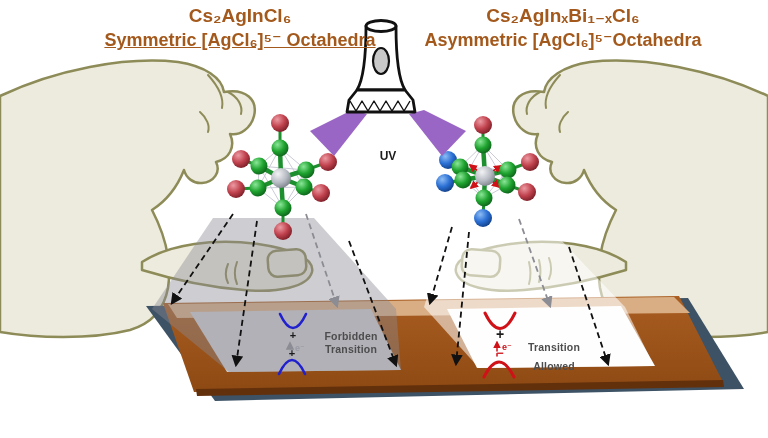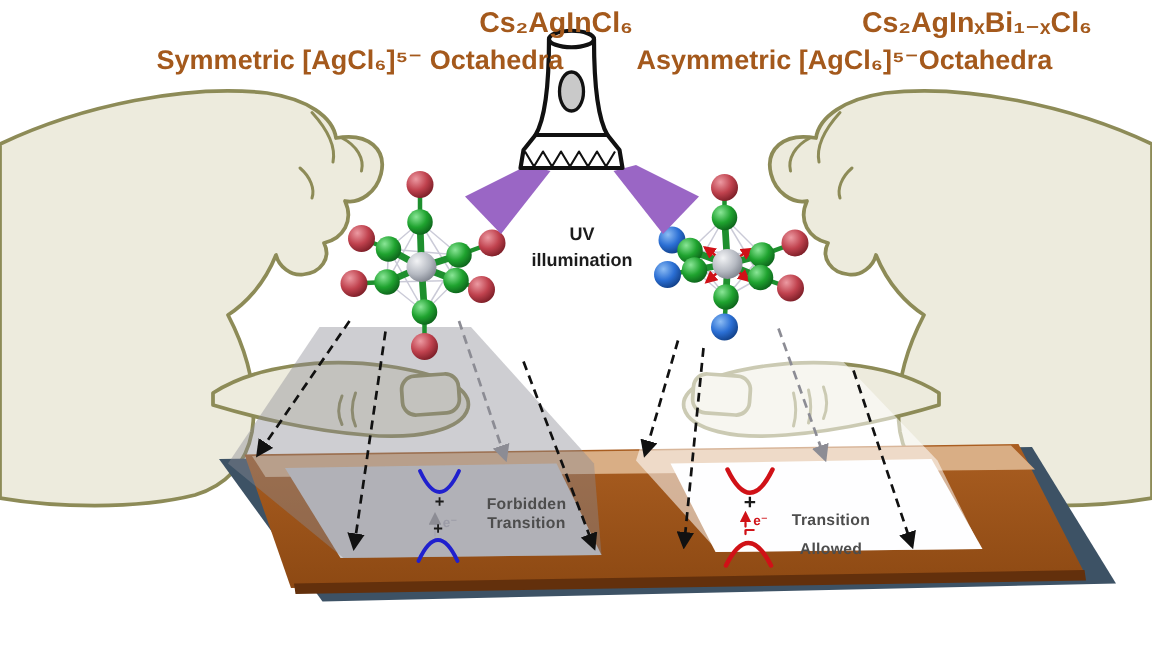--- a/index.html
+++ b/index.html
@@ -1,21 +1,21 @@
 <!DOCTYPE html>
 <html><head>
 <meta charset="utf-8">
 <style>
   html,body{margin:0;padding:0;background:#fff;}
   .stage{position:relative;width:768px;height:438px;overflow:hidden;background:#fff;
          font-family:"Liberation Sans","DejaVu Sans",sans-serif;}
   .stage svg{position:absolute;left:0;top:0;}
   .txt{position:absolute;text-align:center;line-height:1.1;white-space:nowrap;}
   .title{font-weight:bold;color:#A4591C;}
-  .formula{font-size:19px;text-align:right;}
+  .formula{font-size:19px;}
   .subtitle{font-size:18px;}
   .uvlabel{font-size:12px;font-weight:bold;color:#1c1c1c;}
   .translabel{font-size:10.5px;color:#4d4d4d;font-weight:bold;letter-spacing:.2px;}
   .emission{font-size:18px;font-weight:bold;color:#F6EEDC;}
   .charge{font-size:11px;font-weight:bold;color:#1a1a1a;}
   .charge.big{font-size:14px;}
   .charge.red{color:#D01117;font-size:12px;}
   .eminus{font-size:9px;font-weight:bold;}
   .eminus.gray{color:#9b9ba6;}
   .eminus.red{color:#D01117;}
@@ -251,27 +251,26 @@
   <g stroke="#111" stroke-width="2.8" fill="#fff" stroke-linejoin="round">
     <path d="M 366,26 C 366,60 363,80 357,90 L 405,90 C 399,80 396,60 396,26 Z"></path>
     <ellipse cx="381" cy="26" rx="15" ry="5.5"></ellipse>
     <path d="M 357,90 L 349,100 L 347,112 L 415,112 L 413,100 L 405,90 Z"></path>
     <ellipse cx="381" cy="61" rx="8" ry="13" fill="#C9C9C9" stroke-width="2.2"></ellipse>
     <path d="M 350,101 L 356,111 L 362,101 L 368,111 L 374,101 L 380,111 L 386,101 L 392,111 L 398,101 L 404,111 L 410,101" fill="none" stroke-width="1.4"></path>
   </g>
 </svg>
 
 <div class="txt title formula" style="left:58px;top:6px;width:364px;">Cs₂AgInCl₆</div>
-<div class="txt title subtitle" style="left:58px;top:31px;width:364px;">Symmetric [AgCl₆]⁵⁻ Octahedra</div>
+<div class="txt title subtitle" style="left:58px;top:31px;width:364px;text-decoration:underline;">Symmetric [AgCl₆]⁵⁻ Octahedra</div>
 
 <div class="txt title subtitle" style="left:398px;top:31px;width:330px;">Asymmetric [AgCl₆]⁵⁻Octahedra</div>
 <div class="txt title formula" style="left:398px;top:6px;width:330px;">Cs₂AgInₓBi₁₋ₓCl₆</div>
 
 <div class="txt uvlabel" style="left:352px;top:150px;width:72px;">UV</div>
-<div class="txt uvlabel" style="left:330px;top:167px;width:116px;">illumination</div>
 
 <div class="txt translabel" style="left:318px;top:331px;width:66px;">Forbidden</div>
 <div class="txt translabel" style="left:318px;top:344px;width:66px;">Transition</div>
 
 <div class="txt translabel" style="left:521px;top:329px;width:66px;margin-top:32px;">Allowed</div>
 <div class="txt translabel" style="left:521px;top:342px;width:66px;">Transition</div>
 
 <div class="txt charge" style="left:287px;top:329px;width:12px;">+</div>
 <div class="txt charge" style="left:286px;top:347px;width:12px;">+</div>
 <div class="txt eminus gray" style="left:293px;top:344px;width:14px;">e⁻</div>

